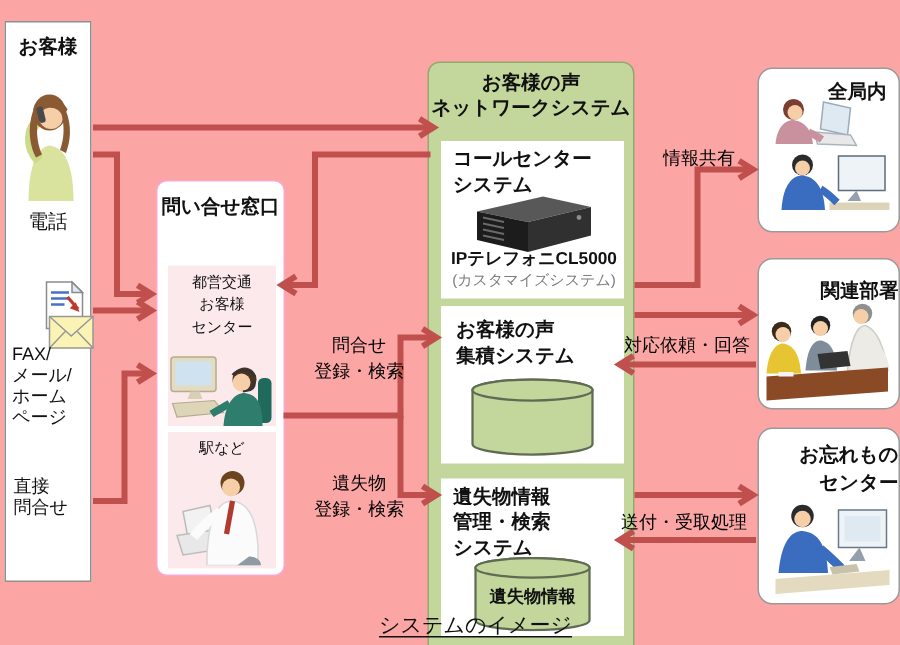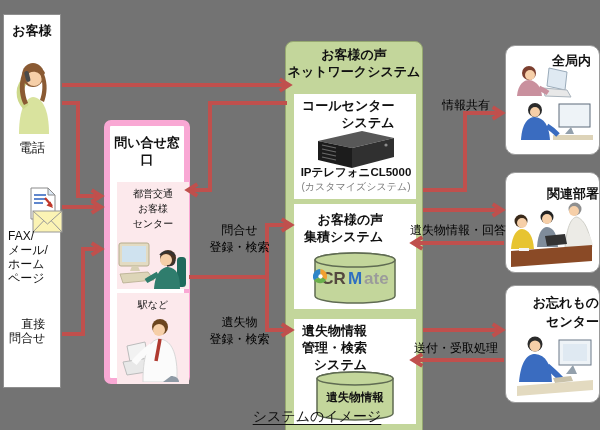--- a/index.html
+++ b/index.html
@@ -1,38 +1,38 @@
 <!DOCTYPE html>
 <html style="--arrow: #c0504d; --green: #c3d69b; --green-border: #96a871; --pink: #fce9ec;"><head>
 <meta charset="utf-8">
 <style>
   :root{
     --arrow:#c0504d; --green:#c3d69b; --green-border:#96a871; --pink:#fce9ec;
   }
   html,body{margin:0;padding:0;background:#fff;}
   body{font-family:"Liberation Sans","DejaVu Sans",sans-serif;color:#111;}
-  #canvas{position:relative;width:600px;height:430px;background:#737373;overflow:hidden;}
+  #canvas{position:relative;width:600px;height:430px;background:#fca5a5;overflow:hidden;}
   .abs{position:absolute;}
   .pre{white-space:pre-line;}
   .box{position:absolute;background:#fff;box-sizing:border-box;}
   .ttl{font-weight:bold;font-size:13px;text-align:center;line-height:1.3;}
   
   #customer{left:3px;top:14px;width:58px;height:374px;border:1px solid #8f8f8f;}
   #customer .ttl{position:absolute;top:8px;left:0;right:0;}
   .small-lbl{font-size:12px;line-height:1.18;}
   
-  #inquiry{left:104px;top:120px;width:86px;height:264px;border:6px solid #f9a8d4;border-radius:7px;}
+  #inquiry{left:104px;top:120px;width:86px;height:264px;border:1px solid #f9a8d4;border-radius:7px;}
   #inquiry .ttl{position:absolute;top:9px;left:0;right:0;}
   .pinkbox{position:absolute;left:7px;width:72px;background:var(--pink);}
   .pinkbox .txt{position:absolute;top:4px;left:0;right:0;text-align:center;font-size:10px;line-height:1.5;}
   
   #network{left:285px;top:5px;width:138px;height:397px;background:var(--green);border:1.5px solid var(--green-border);border-radius:8px;margin-top:36px;}
   #network .ttl{position:absolute;top:5px;left:0;right:0;}
   .sub{position:absolute;left:8px;width:122px;height:105px;background:#fff;}
-  .sub .sttl{position:absolute;left:8px;top:4px;font-weight:bold;font-size:13px;line-height:1.3;text-align:right;}
+  .sub .sttl{position:absolute;left:8px;top:4px;font-weight:bold;font-size:13px;line-height:1.3;text-align:left;}
   #product{position:absolute;left:3px;top:71px;width:118px;font-weight:bold;font-size:11.5px;text-align:center;}
   #product-sub{position:absolute;left:2px;top:86px;width:120px;font-size:10px;color:#7c7c7c;text-align:center;}
   .cyl{position:absolute;}
   .cyl svg{position:absolute;left:0;top:0;}
   .crmate{position:absolute;left:0;right:0;top:17px;display:flex;justify-content:center;align-items:center;gap:2px;font-weight:bold;font-size:17px;letter-spacing:0;}
   .crmate .cr{color:#54483f;} .crmate .m{color:#2f6fc1;} .crmate .ate{color:#9b9b9b;font-weight:bold;}
   .cyl-lbl{position:absolute;left:0;right:0;top:19px;text-align:center;font-weight:bold;font-size:11.5px;}
   
   .rbox{position:absolute;left:505px;width:93px;border:1px solid #9a9a9a;border-radius:10px;background:#fff;}
   .rbox .ttl{position:absolute;left:0;right:0;text-align:right;}
@@ -74,21 +74,21 @@
       <path d="M16,11 L23,19" stroke="#c0392b" stroke-width="2.2"></path>
       <path d="M24,21 L17.5,18.5 L21.5,14.5 Z" fill="#c0392b"></path>
       <rect x="4" y="24" width="29" height="21" fill="#fbf3b4" stroke="#979797"></rect>
       <path d="M4,24 L18.5,37 L33,24" fill="none" stroke="#979797"></path>
       <path d="M4,45 L14.5,34 M33,45 L22.5,34" fill="none" stroke="#979797"></path>
     </svg>
     <div class="abs pre small-lbl" style="top:214px;left:4px;">FAX/
 メール/
 ホーム
 ページ</div>
-    <div class="abs pre small-lbl" style="top:302px;left:5px;text-align:right;">直接
+    <div class="abs pre small-lbl" style="top:302px;left:5px;">直接
 問合せ</div>
   </div>
 
   <div id="inquiry" class="box">
     <div class="ttl">問い合せ窓口</div>
     <div class="pinkbox" style="top:56px;height:107px;">
       <div class="txt pre">都営交通
 お客様
 センター</div>
       <svg class="illus" style="left:1px;top:59px;" width="70" height="48" viewBox="0 0 70 48">
@@ -142,31 +142,20 @@
       <div id="product-sub">(カスタマイズシステム)</div>
     </div>
     <div class="sub" style="top:162px;">
       <div class="sttl pre" style="left:10px;top:8px;">お客様の声
 集積システム</div>
       <div class="cyl" style="left:19px;top:48px;width:84px;height:52px;">
         <svg width="84" height="52" viewBox="0 0 84 52">
           <path d="M2,8 a40,7 0 0 1 80,0 V44 a40,7 0 0 1 -80,0 Z" fill="#c3d69b" stroke="#5f6b52" stroke-width="1.5"></path>
           <ellipse cx="42" cy="8" rx="40" ry="7" fill="#c3d69b" stroke="#5f6b52" stroke-width="1.5"></ellipse>
         </svg>
-        <div class="crmate">
-          <svg width="15" height="15" viewBox="0 0 14 14">
-            <path d="M7,7 L7,0 A7,7 0 0 0 0.9,10.5 Z" fill="#2e86c8"></path>
-            <path d="M7,7 L0.9,10.5 A7,7 0 0 0 12.4,10 Z" fill="#6ab04c"></path>
-            <path d="M7,7 L12.4,10 A7,7 0 0 0 7,0 Z" fill="#f0a030"></path>
-            <circle cx="7" cy="7" r="2" fill="#fff"></circle>
-          </svg>
-            <span class="cr">CR</span>
-            <span class="m">M</span>
-            <span class="ate">ate</span>
-        </div>
       </div>
     </div>
     <div class="sub" style="top:277px;">
       <div class="sttl pre">遺失物情報
 管理・検索
 システム</div>
       <div class="cyl" style="left:21px;top:52px;width:80px;height:50px;">
         <svg width="80" height="50" viewBox="0 0 80 50">
           <path d="M2,7.5 a38,6.5 0 0 1 76,0 V42.5 a38,6.5 0 0 1 -76,0 Z" fill="#c3d69b" stroke="#5f6b52" stroke-width="1.5"></path>
           <ellipse cx="40" cy="7.5" rx="38" ry="6.5" fill="#c3d69b" stroke="#5f6b52" stroke-width="1.5"></ellipse>
@@ -222,21 +211,21 @@
       <circle cx="26" cy="14" r="7.5" fill="#2b2b2b"></circle>
       <circle cx="26" cy="16" r="5.5" fill="#f6cfa8"></circle>
       <path d="M10,52 C12,30 19,24 26,24 C37,25 42,34 43,52 Z" fill="#3a6cc0"></path>
       <path d="M38,36 C44,41 48,45 52,49" stroke="#3a6cc0" stroke-width="6" fill="none"></path>
       <polygon points="8,56 84,50 84,60 8,66" fill="#e3dac0"></polygon>
       <polygon points="44,48 62,46 64,51 46,53" fill="#c9c2aa"></polygon>
     </svg>
   </div>
 
   <div class="albl" style="left:430px;top:97px;width:72px;">情報共有</div>
-  <div class="albl" style="left:408px;top:222px;width:100px;">遺失物情報・回答</div>
+  <div class="albl" style="left:408px;top:222px;width:100px;">対応依頼・回答</div>
   <div class="albl" style="left:406px;top:340px;width:100px;">送付・受取処理</div>
   <div class="albl pre" style="left:202px;top:222px;width:75px;">問合せ
 登録・検索</div>
   <div class="albl pre" style="left:202px;top:314px;width:75px;">遺失物
 登録・検索</div>
 
   <div id="caption">システムのイメージ</div>
 
   <svg id="arrow-layer" width="600" height="430" viewBox="0 0 600 430">
       <path d="M62,85 L289,85" class="arrow-line"></path>

